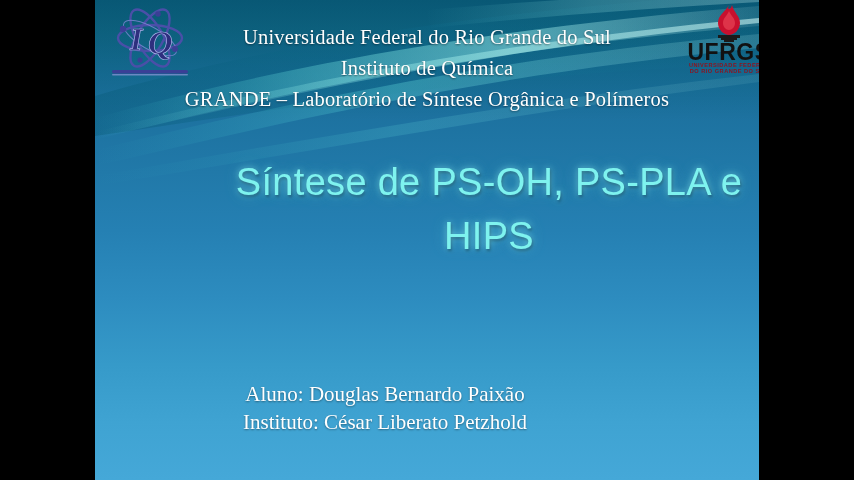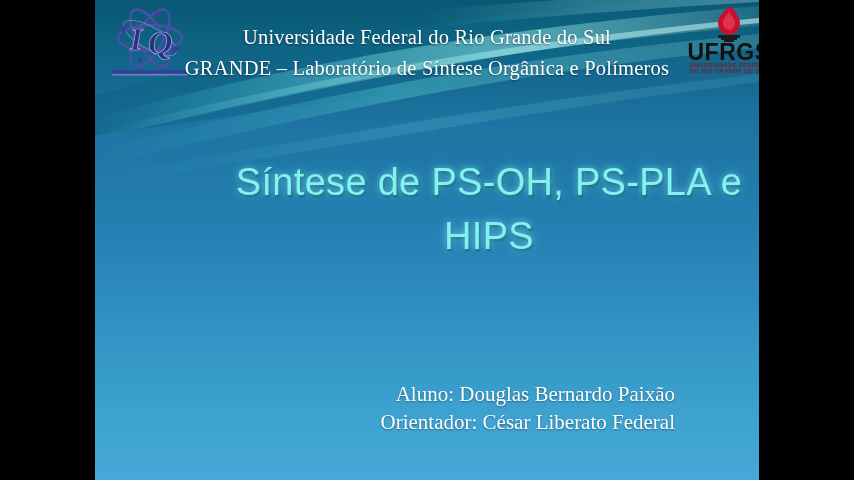--- a/index.html
+++ b/index.html
@@ -48,21 +48,21 @@
 
   
   #title{position:absolute;left:8px;top:155px;width:772px;z-index:20;text-align:center;}
   #title .tline{font-family:"Liberation Sans",sans-serif;font-size:38px;line-height:54px;
           color:#7ef3ef;font-weight:400;letter-spacing:.3px;
           text-shadow:0 0 6px rgba(160,255,250,.55),
                       1px 2px 3px rgba(0,40,60,.55),
                       0 0 16px rgba(120,240,235,.30);}
 
   
-  #authors{position:absolute;left:0;top:380px;width:580px;z-index:20;text-align:right;color:#fff;}
+  #authors{position:absolute;left:0;top:380px;width:580px;z-index:20;text-align:center;color:#fff;}
   #authors .aline{font-family:"Liberation Serif",serif;font-size:21px;line-height:28px;
           text-shadow:0 1px 2px rgba(0,0,0,.40);white-space:nowrap;}
 </style>
 </head>
 <body>
 
 <div id="stage">
 
   <div class="bar left"></div>
 
@@ -144,30 +144,31 @@
 
         <text x="48" y="58" text-anchor="middle" font-family="Liberation Sans,sans-serif" font-size="23" font-weight="bold" fill="#111" letter-spacing="0.5">UFRGS</text>
 
         <text x="48" y="65" text-anchor="middle" font-family="Liberation Sans,sans-serif" font-size="5.6" font-weight="bold" fill="#8e1420" letter-spacing="0.5">UNIVERSIDADE FEDERAL</text>
         <text x="48" y="70.5" text-anchor="middle" font-family="Liberation Sans,sans-serif" font-size="5.6" font-weight="bold" fill="#8e1420" letter-spacing="0.5">DO RIO GRANDE DO SUL</text>
       </svg>
     </div>
 
     <div id="header">
       <div class="hline">Universidade Federal do Rio Grande do Sul</div>
+      <div class="hline">Instituto de Química</div>
       <div class="hline">GRANDE – Laboratório de Síntese Orgânica e Polímeros</div>
     </div>
 
     <div id="title">
       <div class="tline">Síntese de PS-OH, PS-PLA e</div>
       <div class="tline">HIPS</div>
     </div>
 
     <div id="authors">
       <div class="aline">Aluno: Douglas Bernardo Paixão</div>
-      <div class="aline">Orientador: César Liberato Federal</div>
+      <div class="aline">Instituto: César Liberato Petzhold</div>
     </div>
 
   </div>
 
   <div class="bar right"></div>
 
 </div>
 
 </body></html>

